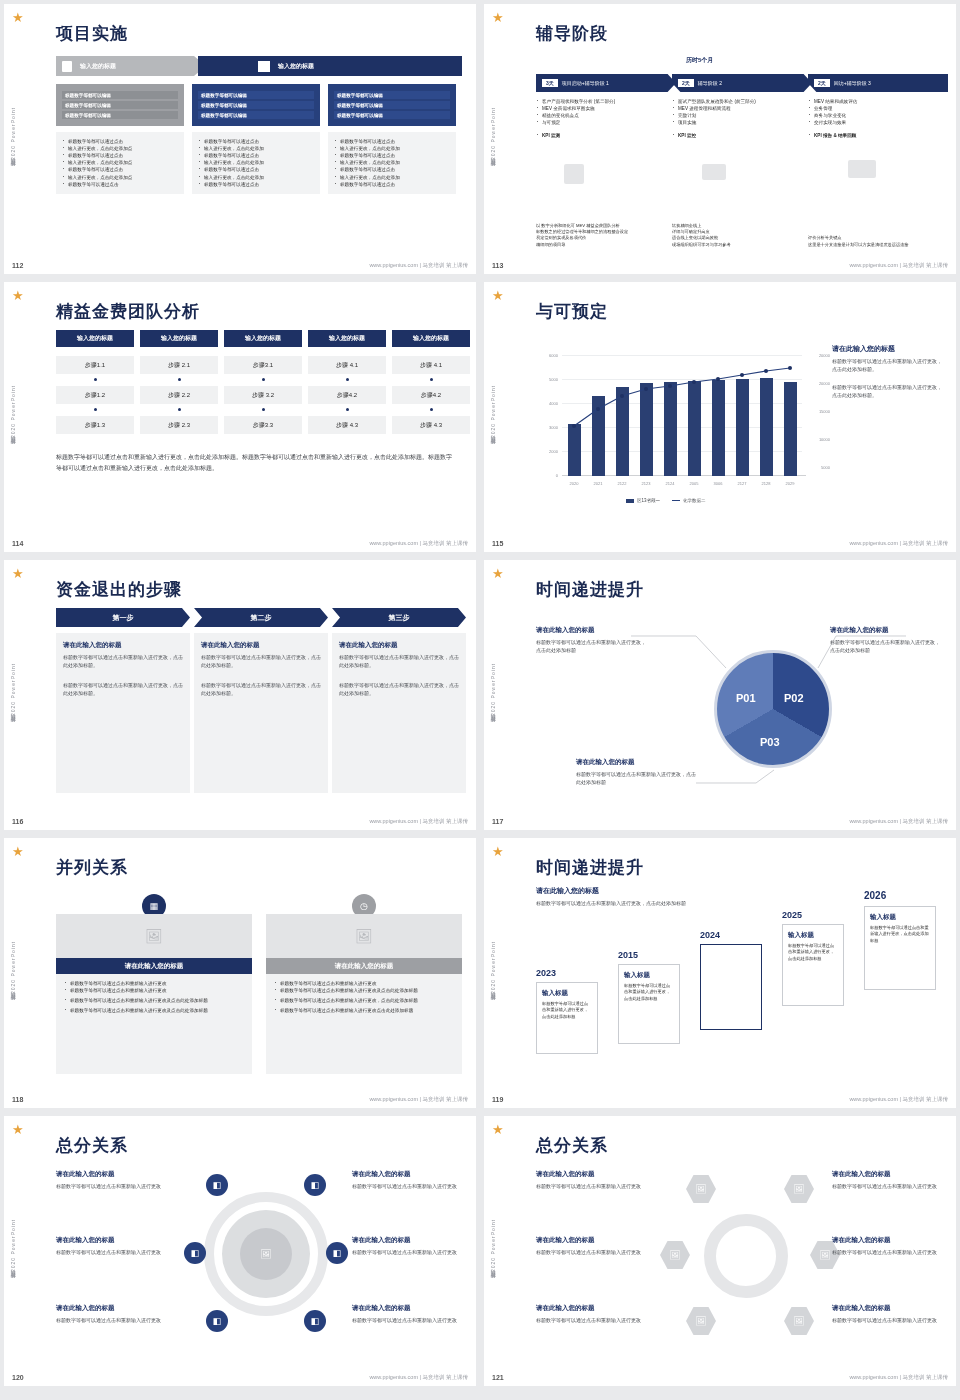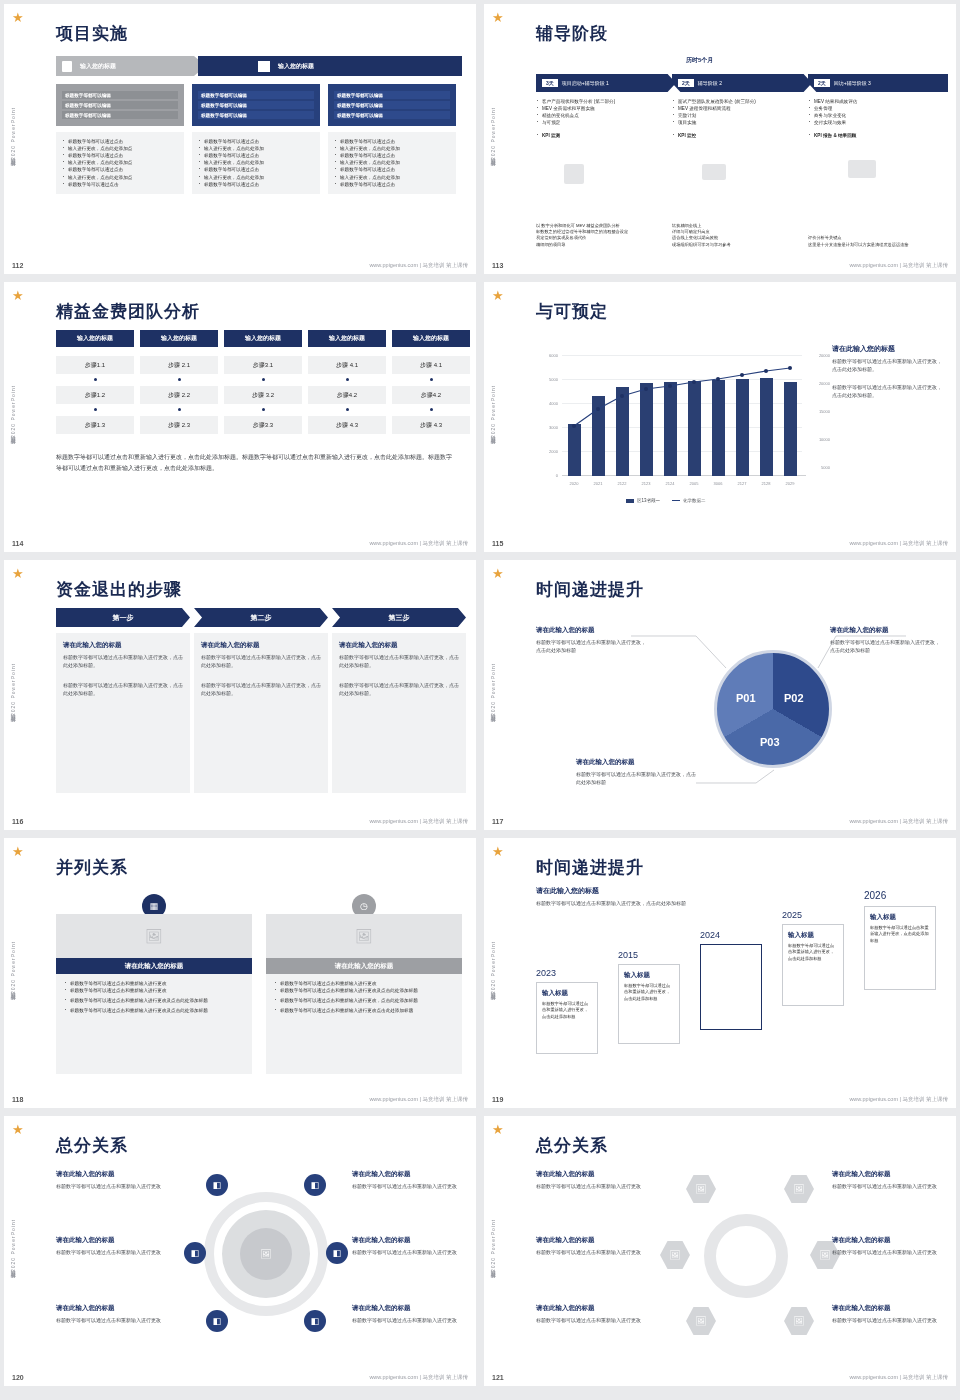--- a/index.html
+++ b/index.html
@@ -65,21 +65,21 @@
   .pie { position:absolute; left:178px; top:42px; width:118px; height:118px; border-radius:50%;
     background:conic-gradient(#2e4a8c 0deg 120deg, #4a69a8 120deg 240deg, #5f7cb8 240deg 360deg);
     border:3px solid #cfd6e4; }
   .pielbl { position:absolute; color:#fff; font-weight:bold; font-size:11px; }
   
   .s118 .card { position:absolute; top:28px; width:196px; height:160px; background:#f1f2f3; }
   .s118 .cardhdr { height:16px; display:flex; align-items:center; justify-content:center; color:#fff; font-size:6.5px; font-weight:bold;}
   .s118 .circ { position:absolute; top:8px; width:24px; height:24px; border-radius:50%; display:flex;align-items:center;justify-content:center; }
   
   .s119 .ybox { position:absolute; width:62px; border:1px solid #c9ccd1; background:#fff; padding:6px 5px; }
-  .s119 .yr { position:absolute; font-size:9px; font-weight:normal; color:#1e3164;}
+  .s119 .yr { position:absolute; font-size:9px; font-weight:bold; color:#1e3164;}
   
   .ring { position:absolute; border-radius:50%; }
   .imgicon { display:flex; align-items:center; justify-content:center; color:#fff; font-size:9px;}
   .hex { width:30px; height:30px; background:#d3d5d8; display:flex; align-items:center; justify-content:center;
     clip-path:polygon(25% 3%,75% 3%,100% 50%,75% 97%,25% 97%,0% 50%); color:#fff; font-size:9px;}
   h4.bh { font-size:6.5px; color:#1e3164; font-weight:bold; margin-bottom:3px;}
   p.bt { font-size:5px; color:#4a4d52; line-height:1.6;}
 </style>
 </head>
 <body>

